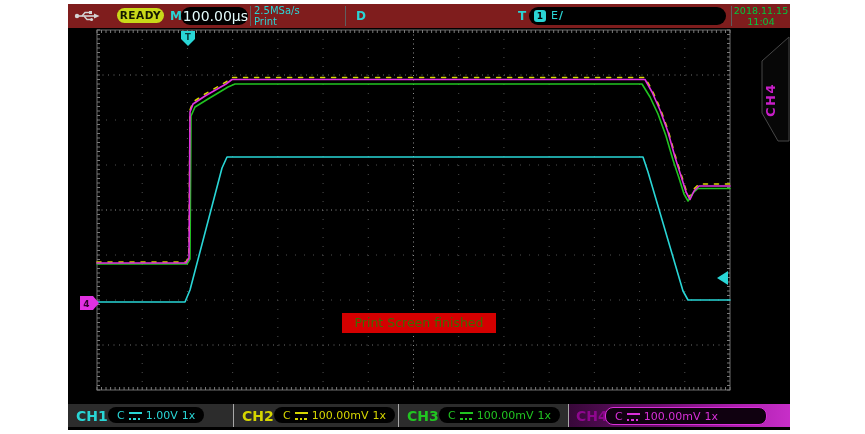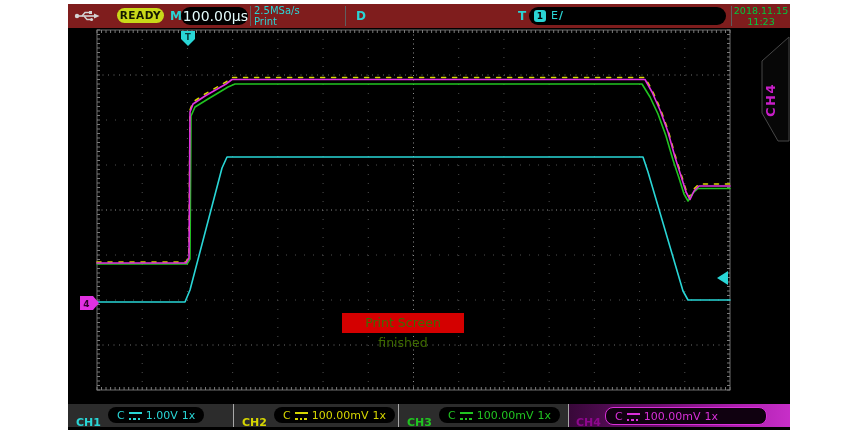--- a/index.html
+++ b/index.html
@@ -18,37 +18,37 @@
   .blabel{font-size:12px;font-weight:bold;line-height:16px;}
   .sep{width:1px;height:20px;top:2px;background:#5f5f5f;}
   .tstack{font-size:10px;line-height:11px;text-align:left;}
   .tbox{height:18px;background:#000;border-radius:9px;display:flex;align-items:center;
         gap:5px;padding-left:5px;font-size:11px;}
   .srcbadge{width:12px;height:12px;border-radius:3px;color:#000;font-size:9px;font-weight:bold;
         text-align:center;line-height:12px;flex:0 0 auto;}
   .dt{font-size:9.5px;line-height:11px;text-align:center;width:58px;}
 
   
-  .msg{position:absolute;left:274px;top:309px;width:122px;height:20px;line-height:20px;
+  .msg{position:absolute;left:274px;top:309px;width:154px;height:20px;line-height:20px;
        text-align:center;font-size:12.5px;z-index:4;}
 
   
   .chtab{position:absolute;left:686px;top:32px;z-index:3;}
   .chtab text{fill:currentColor;font-family:"DejaVu Sans",sans-serif;}
 
   
   .bbar{position:absolute;left:0;top:400px;width:722px;height:23px;background:#2c2c2c;z-index:3;}
   .chsec{position:absolute;top:0;height:23px;}
   .s1{left:0;width:165px;}
   .s2{left:166px;width:164px;}
   .s3{left:331px;width:169px;}
   .s4{left:501px;width:221px;
       background:linear-gradient(90deg,#380839 0%,#6d0f6e 40%,#ab1fad 75%,#c72ec8 100%);}
   .bsep{position:absolute;top:0;width:1px;height:23px;background:#a8a8a8;z-index:4;}
-  .chname{position:absolute;left:8px;top:12px;font-size:11px;font-weight:bold;}
+  .chname{position:absolute;left:8px;top:4px;font-size:14px;font-weight:bold;}
   .chbox{position:absolute;left:40px;top:3px;height:16px;background:#000;border-radius:8px;
          display:flex;align-items:center;gap:4px;padding:0 9px;font-size:11px;white-space:nowrap;}
   .s4 .chname{left:7px;}
   .s4 .chbox{left:36px;width:142px;border:1px solid currentColor;background:#100110;}
   .dc{display:inline-block;position:relative;width:13px;height:9px;flex:0 0 auto;}
   .dc::before{content:"";position:absolute;left:0;right:0;top:1px;height:2px;background:currentColor;}
   .dc::after{content:"";position:absolute;left:0;right:0;bottom:0;height:2px;
       background:repeating-linear-gradient(90deg,currentColor 0 2.5px,transparent 2.5px 4.5px);}
 </style>
 </head>
@@ -128,21 +128,21 @@
       <div class="abs tbox" style="left: 461px; top: 2.5px; width: 192px; color: rgb(43, 212, 212);">
         <span class="srcbadge" style="background: rgb(43, 212, 212);">1</span>
         <span>E</span>
         <span style="margin-left:-4px;font-weight:bold;">∕</span>
       </div>
 
       <div class="abs sep" style="left:663px;"></div>
 
       <div class="abs dt" style="left: 664px; top: 1px; color: rgb(0, 200, 62);">
         <div>2018.11.15</div>
-        <div>11:23</div>
+        <div>11:04</div>
       </div>
     </div>
 
     <div class="msg" style="color: rgb(63, 107, 0); background: rgb(212, 0, 0);">Print Screen finished</div>
 
     <svg class="chtab" width="36" height="106" viewBox="0 0 36 106">
       <polygon points="35,1 8,25 8,77 24,105 35,105" fill="#070707" stroke="#474747"></polygon>
       <text x="21" y="64" transform="rotate(-90 21 64)" text-anchor="middle" font-size="13" font-weight="bold" letter-spacing="1.5" style="color: rgb(200, 30, 200);">CH4</text>
     </svg>
 

